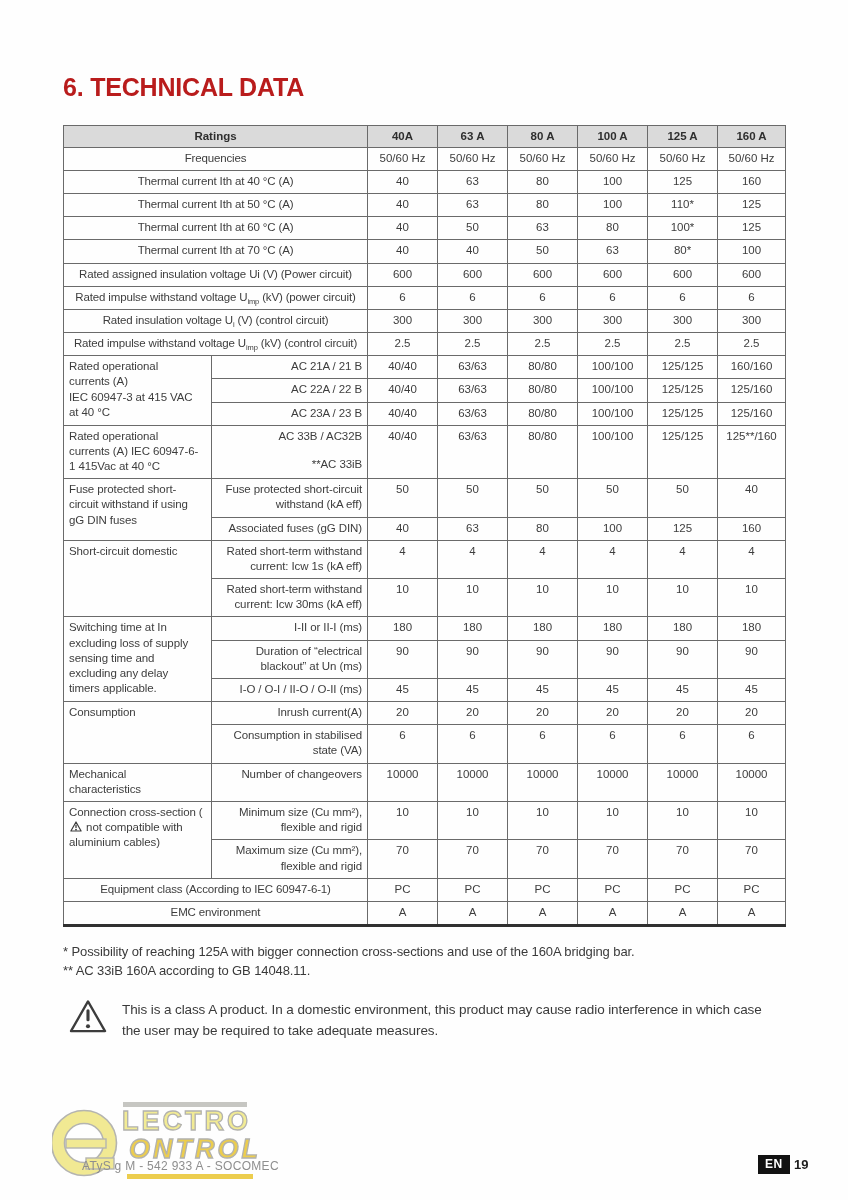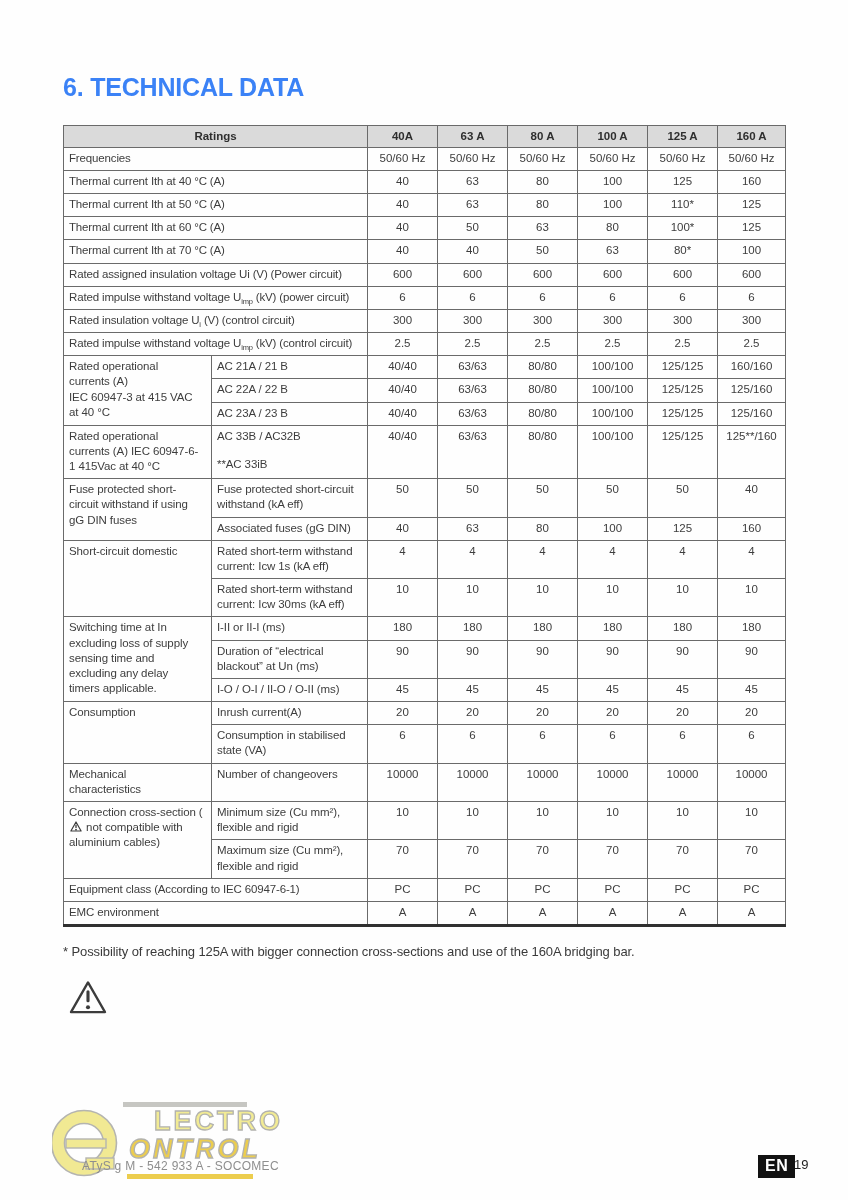--- a/index.html
+++ b/index.html
@@ -6,79 +6,78 @@
   body{
     width:848px;height:1200px;position:relative;overflow:hidden;
     background:#fefefe;
     font-family:"Liberation Sans","DejaVu Sans",sans-serif;
     color:#3d3d3d;
   }
   .sheet{position:absolute;inset:0;}
   .content{position:absolute;top:74px;left:63px;width:722px;}
 
   .page-title{
-    font-size:25px;font-weight:700;color:#3b82f6;letter-spacing:-0.2px;
+    font-size:25px;font-weight:700;color:#b91c1c;letter-spacing:-0.2px;
     margin:0 0 23px 0;line-height:1.1;
   }
 
   table.tech{
     width:722px;border-collapse:collapse;table-layout:fixed;
     font-size:11.5px;line-height:1.32;color:#3d3d3d;
     border:1px solid #4c4c4c;border-bottom:3px solid #303030;
   }
   table.tech th,table.tech td{
     border:1px solid #6a6a6a;vertical-align:top;
     padding:3px 5px 4px 5px;
   }
   table.tech thead th{
     background:var(--header-bg,#dadada);
     font-weight:700;text-align:center;padding-top:3px;padding-bottom:3px;
     color:#2e2e2e;
   }
   table.tech thead th.v{}
-  td.lbl{letter-spacing:-0.15px;padding-right:2px;}
+  td.lbl{letter-spacing:-0.15px;padding-right:2px;text-align:center;}
   td.glbl{letter-spacing:-0.1px;padding-right:3px;margin-left:48px;}
   td.glbl.pre{white-space:pre-line;}
-  td.slbl{letter-spacing:-0.1px;}
+  td.slbl{letter-spacing:-0.1px;text-align:right;}
   table.tech td.v{text-align:center;}
   sub.ss{font-size:7.5px;line-height:0;}
   .sub2{margin-top:13px;}
   .wicon{position:relative;top:1px;margin:0 1px;}
 
   .footnotes{margin-top:15px;font-size:13px;line-height:19px;color:#3a3a3a;letter-spacing:-0.1px;}
   .warn{margin-top:19px;display:flex;align-items:flex-start;}
   .warn-icon{flex:0 0 auto;margin-left:5px;}
   .warn-text{margin-left:14px;font-size:13.5px;line-height:21px;color:#3a3a3a;width:648px;letter-spacing:-0.1px;}
 
   
   .logo-wrap{position:absolute;left:52px;top:1098px;width:220px;height:88px;}
   .logo-e{position:absolute;left:0;top:4px;}
   .logo-text{position:absolute;left:70px;top:4px;}
   .logo-bar{width:124px;height:5px;background:var(--bar-gray,#c6c6c2);margin:0 0 1px 1px;}
   .logo-l1,.logo-l2{
     font-size:27px;font-weight:700;line-height:27px;letter-spacing:3px;
     color:var(--logo-pale,#f2eb94);
-    margin-left:32px;
     -webkit-text-stroke:1.3px #b2b2ae;
   }
   .logo-l2{color:var(--logo-gold,#eecf4a);margin-left:7px;margin-top:1px;font-style:italic;}
   .doc-ref{
     position:absolute;left:82px;top:1159px;z-index:2;
     font-size:12px;color:#8e8e8e;letter-spacing:0.3px;
   }
   .gold-bar{position:absolute;left:127px;top:1174px;width:126px;height:5px;background:var(--logo-gold,#eecf4a);z-index:1;}
 
   .lang-badge{
     position:absolute;left:758px;top:1155px;
     background:var(--badge-bg,#111111);color:#ffffff;
-    font-size:16px;font-weight:700;padding:2px 7px 3px 7px;letter-spacing:0.5px;
+    font-size:12px;font-weight:700;padding:2px 7px 3px 7px;letter-spacing:0.5px;
   }
   .page-num{
     position:absolute;left:794px;top:1157px;
-    font-size:13px;font-weight:400;color:#1c1c1c;
+    font-size:13px;font-weight:700;color:#1c1c1c;
   }
 </style>
 </head>
 <body>
 
 <div class="sheet">
   <div class="content">
 
     <h1 class="page-title">6. TECHNICAL DATA</h1>
 
@@ -382,28 +381,30 @@
             <td class="v">A</td>
             <td class="v">A</td>
             <td class="v">A</td>
             <td class="v">A</td>
           </tr>
       </tbody>
     </table>
 
     <div class="footnotes">
       <div>* Possibility of reaching 125A with bigger connection cross-sections and use of the 160A bridging bar.</div>
+      <div>** AC 33iB 160A according to GB 14048.11.</div>
     </div>
 
     <div class="warn">
       <svg class="warn-icon" width="40" height="35" viewBox="0 0 40 36">
         <path d="M20 2.5 L37.5 33 L2.5 33 Z" fill="none" stroke="#3c3c3c" stroke-width="2.4" stroke-linejoin="round"></path>
         <rect x="18.4" y="10.5" width="3.2" height="12.5" rx="1.6" fill="#3c3c3c"></rect>
         <circle cx="20" cy="28" r="2.1" fill="#3c3c3c"></circle>
       </svg>
+      <div class="warn-text">This is a class A product. In a domestic environment, this product may cause radio interference in which case the user may be required to take adequate measures.</div>
     </div>
 
   </div>
 
   <div class="logo-wrap">
     <svg class="logo-e" width="66" height="82" viewBox="0 0 66 82">
       <circle cx="32" cy="41" r="26" fill="none" stroke="#f1e993" stroke-width="13"></circle>
       <circle cx="32" cy="41" r="32.5" fill="none" stroke="#b4b4b0" stroke-width="1.6"></circle>
       <circle cx="32" cy="41" r="19.5" fill="none" stroke="#b4b4b0" stroke-width="1.6"></circle>
       <rect x="14" y="37" width="40" height="9" fill="#f1e993" stroke="#b4b4b0" stroke-width="1.4"></rect>

